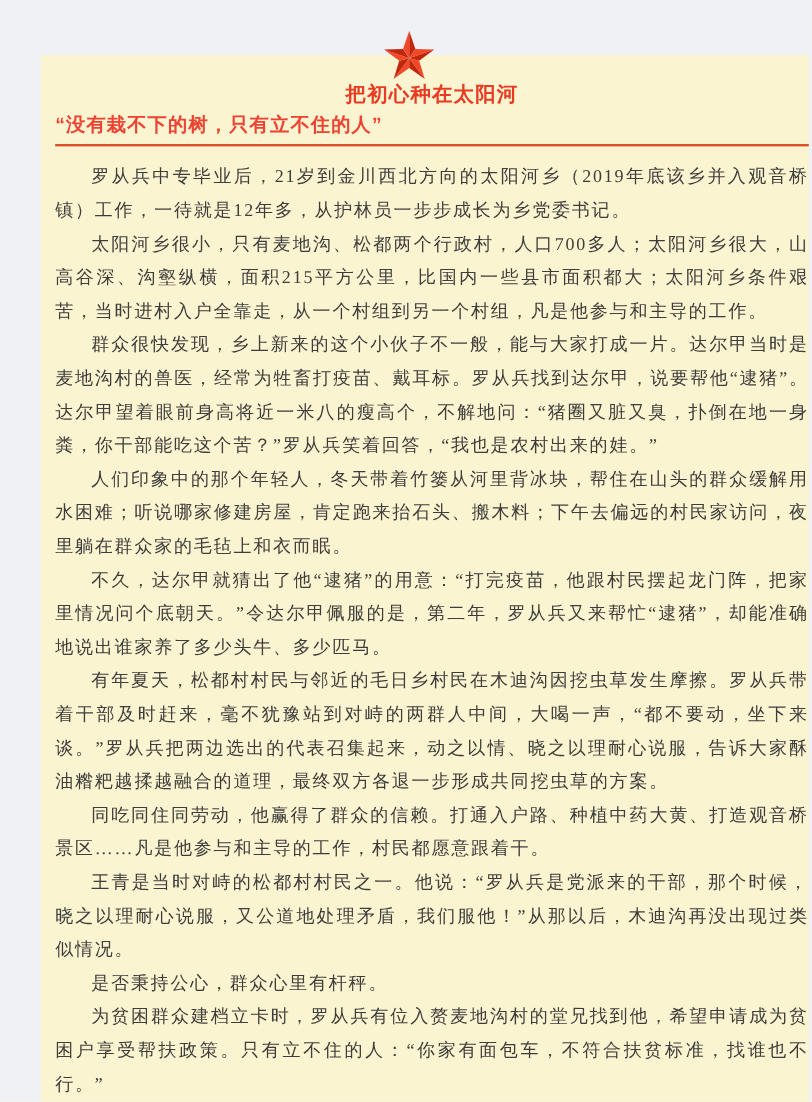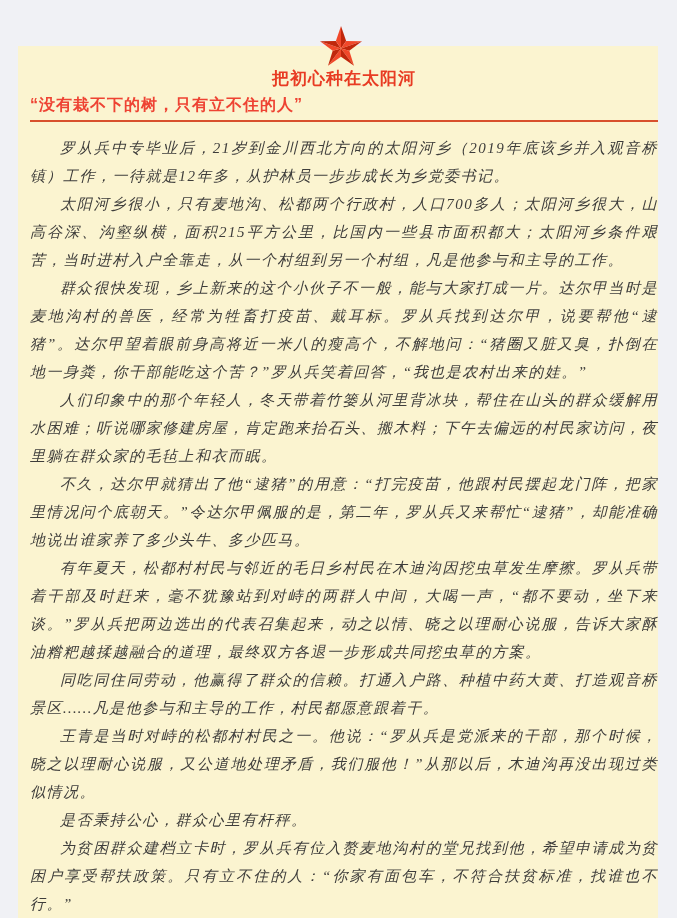--- a/index.html
+++ b/index.html
@@ -5,21 +5,21 @@
   html, body { margin: 0; padding: 0; }
   body {
     width: 677px; height: 918px;
     background: #f0f1f5;
     position: relative;
     overflow: hidden;
     font-family: "Liberation Serif", serif;
   }
   .card {
     position: absolute;
-    left: 18px; top: 46px;
+    left: 34px; top: 46px;
     width: 640px; height: 872px;
     background: #fbf4d0;
     box-sizing: border-box;
     padding: 24px 0 0 12px;
   }
   .star {
     position: absolute;
     left: 318px; top: 25px;
     width: 46px; height: 46px;
   }
@@ -53,21 +53,20 @@
     margin-top: 12px;
     color: #3e3d3b;
     font-size: 15px;
     line-height: 28px;
     letter-spacing: 1.5px;
     text-align: justify;
   }
   .body-text p {
     margin: 0;
     text-indent: 2em;
-    font-style: italic;
   }
 </style>
 </head>
 <body>
 
 <div class="card">
   <h1 class="title">把初心种在太阳河</h1>
   <h2 class="subtitle">“没有栽不下的树，只有立不住的人”</h2>
   <hr class="divider">
   <div class="body-text">

